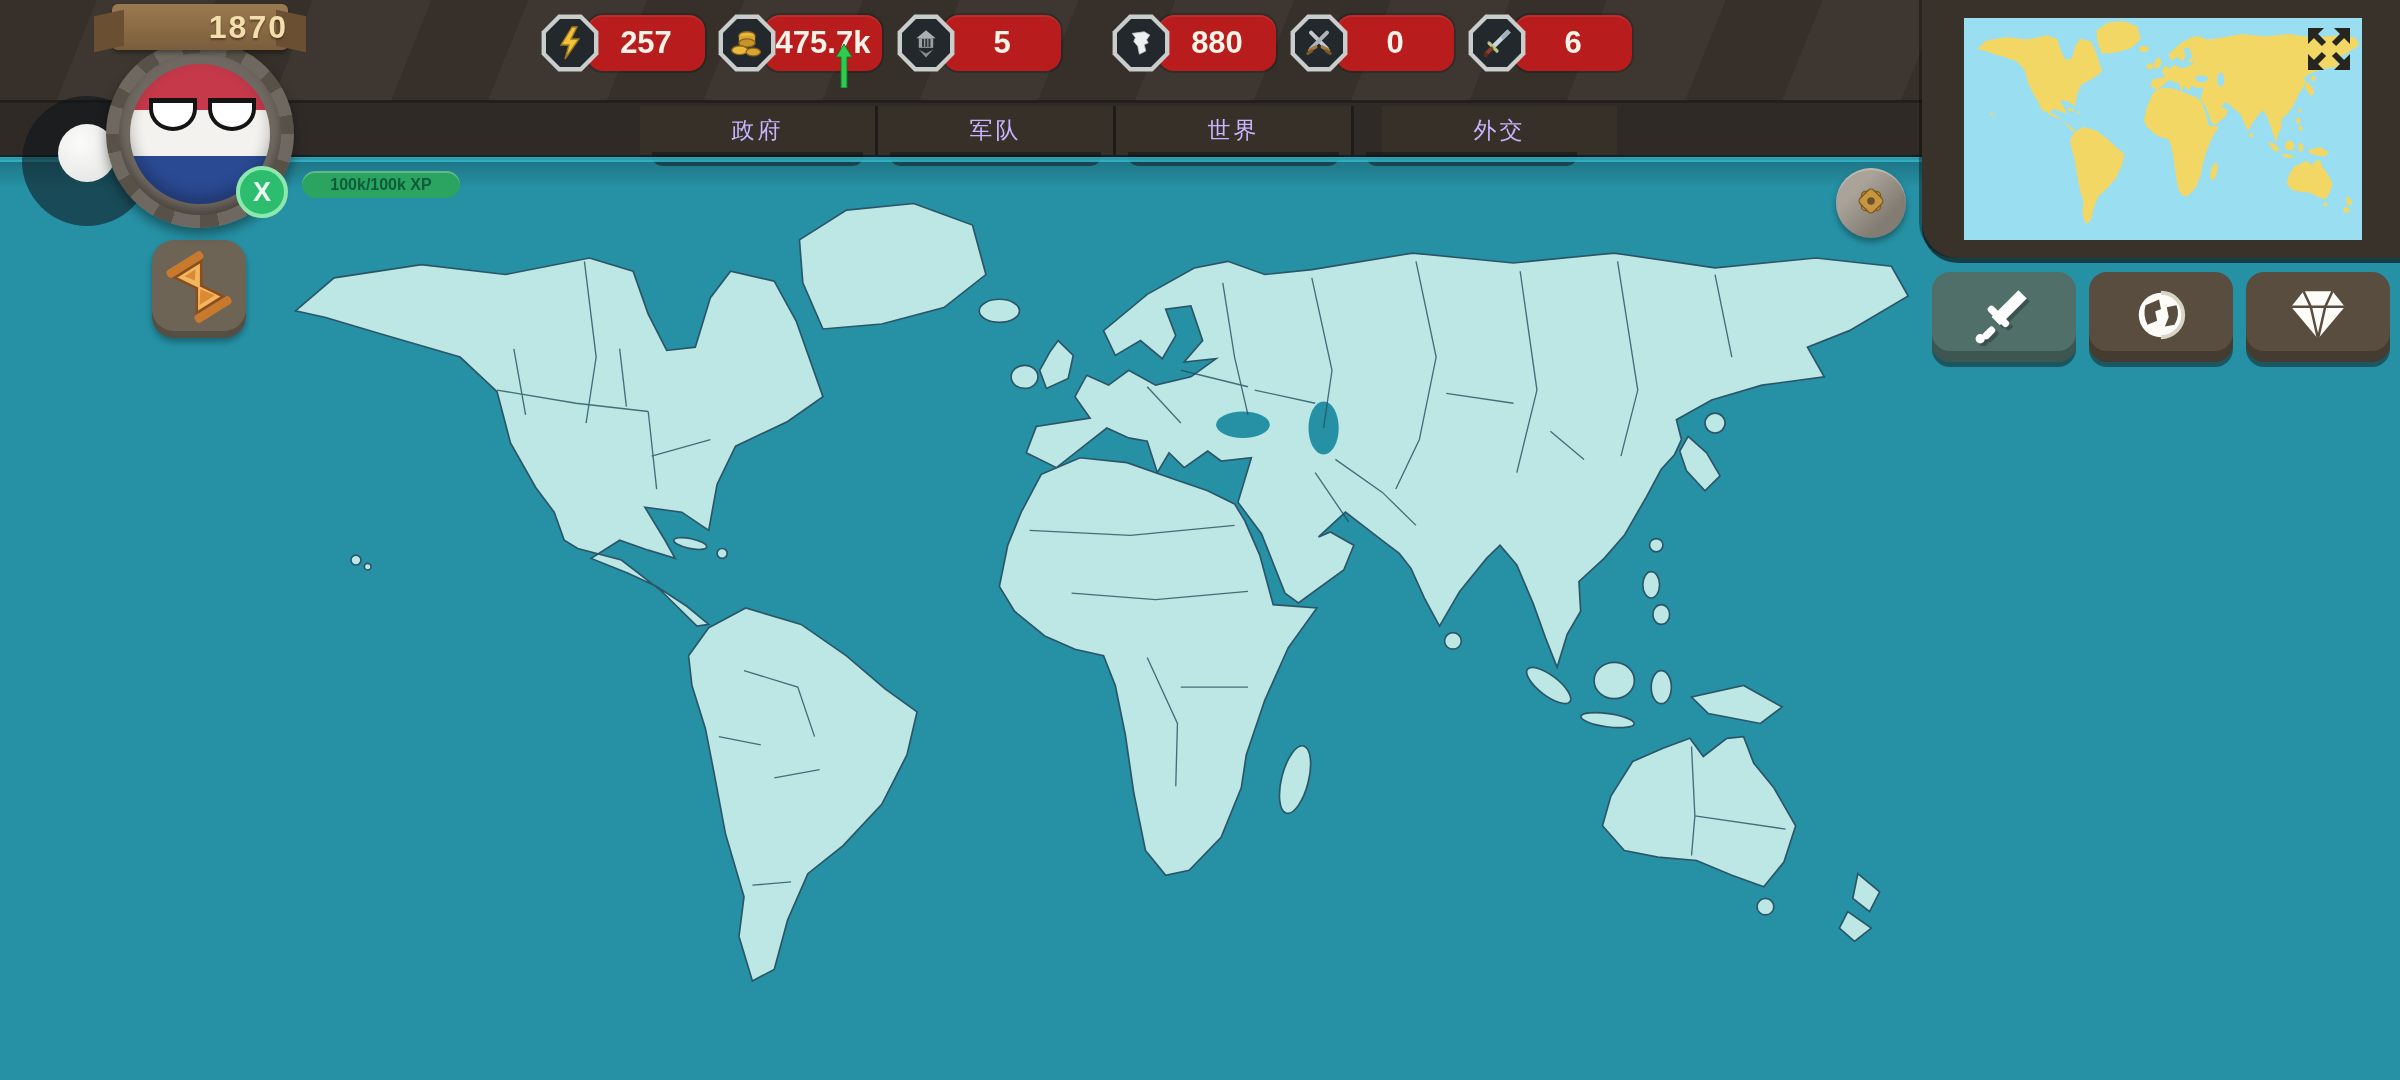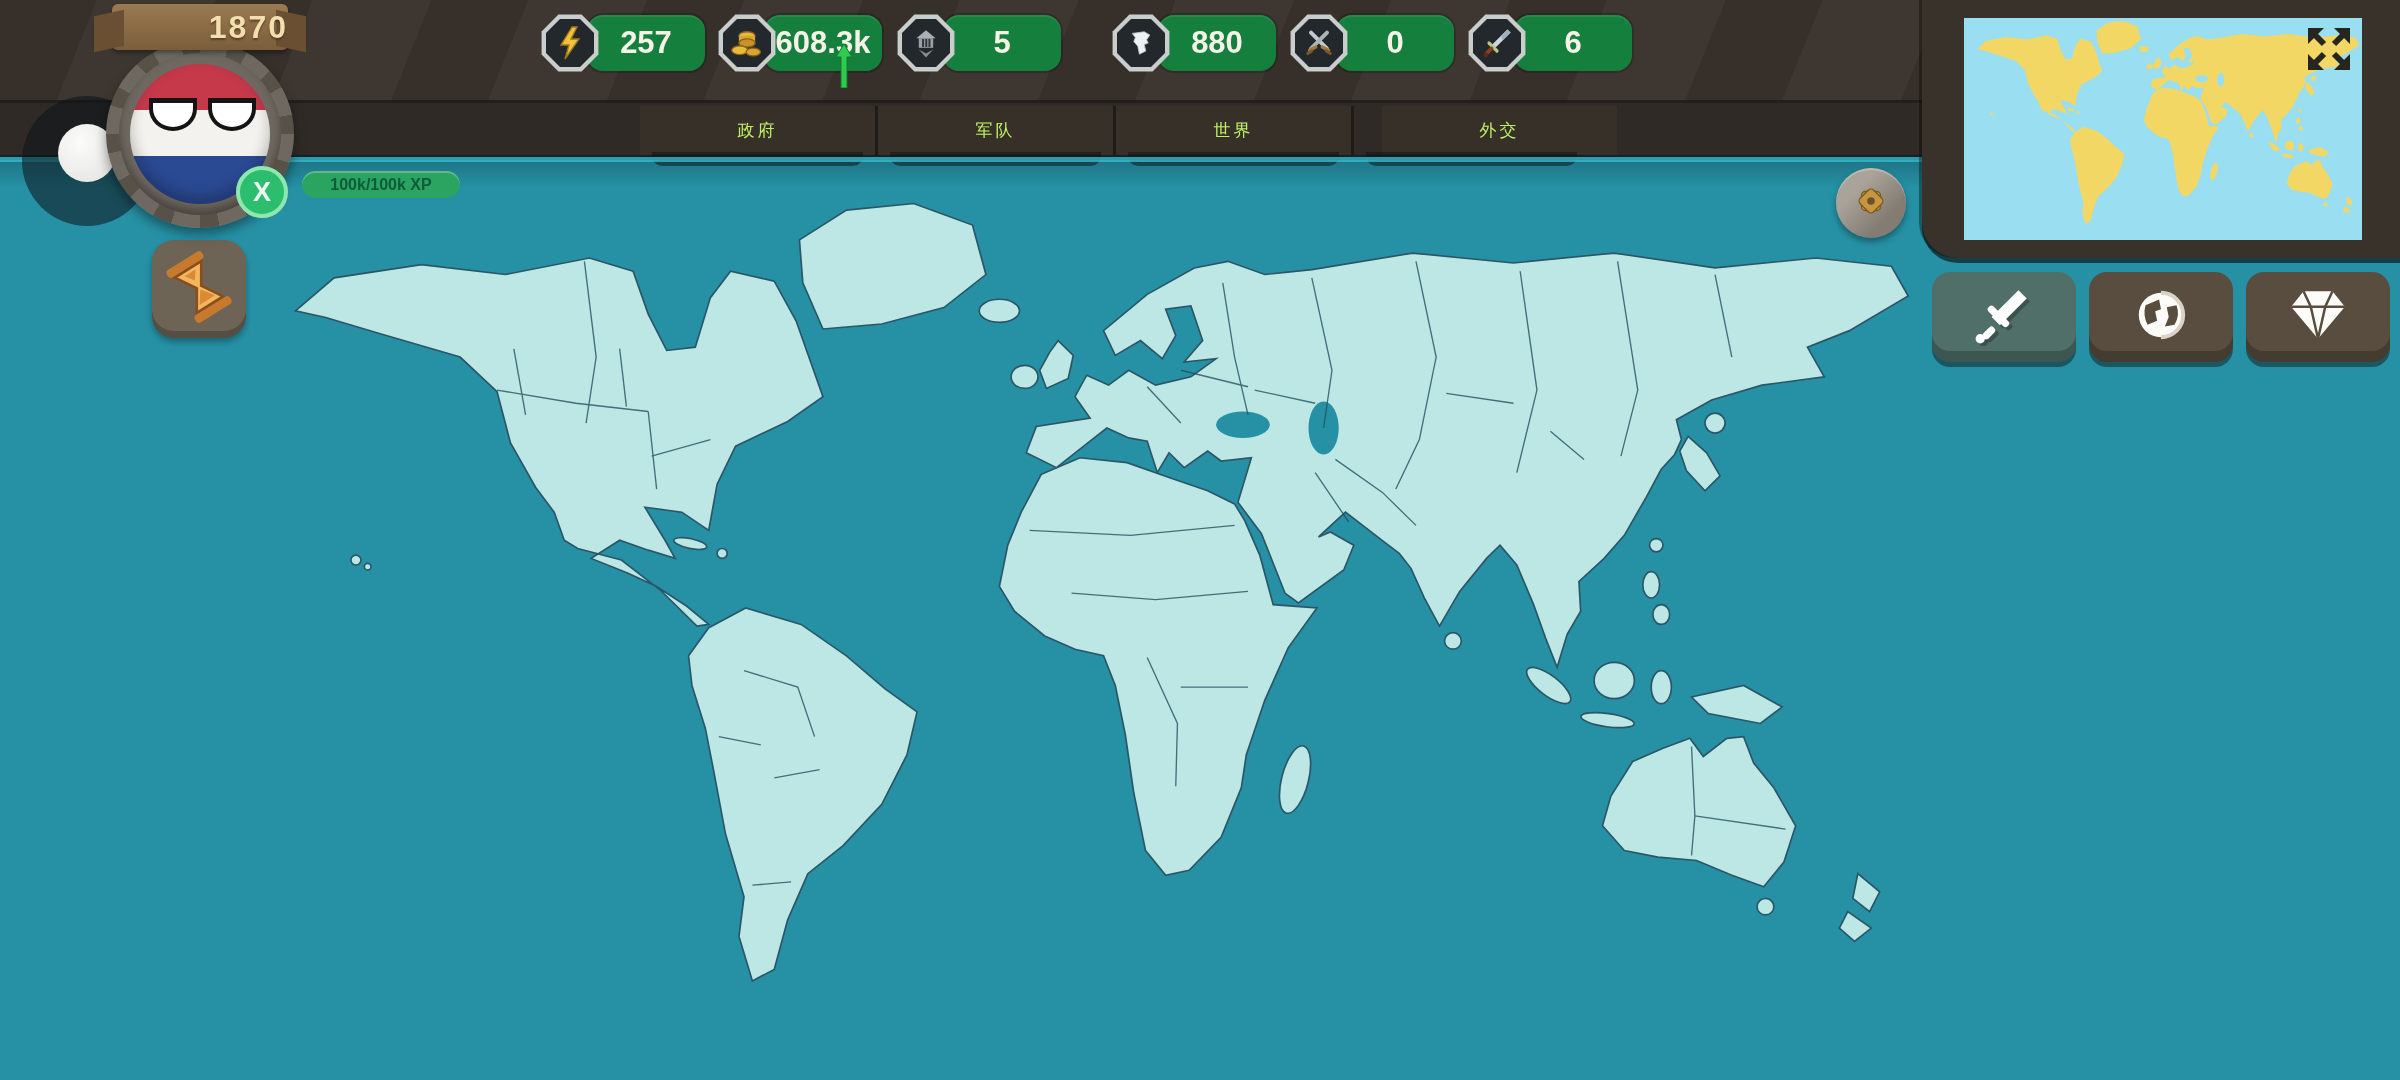--- a/index.html
+++ b/index.html
@@ -14,30 +14,30 @@
   .land{fill:var(--land);stroke:var(--coast);stroke-width:1;}
   .inland{fill:var(--sea);stroke:none;}
   .pborder{fill:none;stroke:var(--borders);stroke-width:.8;opacity:.8;}
   
   .topbar{position:absolute;left:0;top:0;width:2400px;height:100px;background:#3a332d;
           background-image:repeating-linear-gradient(112deg,rgba(0,0,0,.07) 0 90px,rgba(255,255,255,.02) 90px 200px);}
   .tabstrip{position:absolute;left:0;top:100px;width:2400px;height:52px;background:#2f2a26;
             border-top:3px solid #221f1c;box-shadow:0 5px 0 rgba(10,13,15,.85);}
   .tabcell{position:absolute;top:3px;height:49px;width:235px;background:#363029;
            display:flex;align-items:center;justify-content:center;cursor:pointer;}
-  .tabcell span{color:#bef264;font-size:17px;letter-spacing:3px;font-family:Liberation Serif, serif;}
+  .tabcell span{color:#c4b5fd;font-size:23px;letter-spacing:3px;font-family:Liberation Serif, serif;}
   .tabsep{position:absolute;top:3px;height:49px;width:3px;background:#1e1b18;}
   .tabshadow{position:absolute;top:152px;height:14px;background:rgba(18,15,13,.5);
              border-radius:0 0 10px 10px;}
   .seam-bright{position:absolute;left:0;top:157px;width:1922px;height:5px;background:#31b3c7;opacity:.85;}
   .ocean-shade{position:absolute;left:0;top:162px;width:1922px;height:26px;
                background:linear-gradient(rgba(5,25,30,.22),rgba(5,25,30,0));}
   
   .res{position:absolute;top:14px;width:176px;height:58px;cursor:pointer;}
-  .res .pill{position:absolute;left:46px;top:1px;width:118px;height:56px;background:#15803d;
+  .res .pill{position:absolute;left:46px;top:1px;width:118px;height:56px;background:#b91c1c;
              border-radius:16px;box-shadow:inset 0 2px 0 rgba(255,255,255,.08),0 0 0 2px rgba(0,0,0,.18);
              display:flex;align-items:center;justify-content:center;}
   .res .pill span{color:#f6f2e7;font-size:31px;font-weight:bold;}
   .res .ring{position:absolute;left:0;top:0;width:58px;height:58px;background:#c9cdcc;
              clip-path:polygon(30% 1%,70% 1%,99% 30%,99% 70%,70% 99%,30% 99%,1% 70%,1% 30%);}
   .res .core{position:absolute;left:4px;top:4px;width:50px;height:50px;background:#23282d;
              clip-path:polygon(30% 2%,70% 2%,98% 30%,98% 70%,70% 98%,30% 98%,2% 70%,2% 30%);
              display:flex;align-items:center;justify-content:center;}
   .trend{position:absolute;left:118px;top:30px;width:16px;height:44px;}
   
@@ -211,21 +211,21 @@
       </div>
     <div class="ring"></div>
     <div class="core">
       <svg width="34" height="34" viewBox="0 0 26 34">
           <polygon points="15,1 4,19 12,19 8,33 22,13 14,13 20,1" fill="#f2c238" stroke="#9f7a1d" stroke-width="1.4"></polygon>
         </svg>
     </div>
   </div>
   <div class="res" style="left:718px">
     <div class="pill">
-        <span>608.3k</span>
+        <span>475.7k</span>
       </div>
     <div class="ring"></div>
     <div class="core">
       <svg width="36" height="36" viewBox="0 0 40 40">
         <g stroke="#8a621c" stroke-width="1.4">
           <ellipse cx="20" cy="12" rx="9" ry="4.5" fill="#e9b93c"></ellipse>
           <rect x="11" y="12" width="18" height="8" fill="#d9a531" stroke="none"></rect>
           <ellipse cx="20" cy="20" rx="9" ry="4.5" fill="#c8942a"></ellipse>
           <ellipse cx="12" cy="28" rx="9" ry="4.8" fill="#e9b93c"></ellipse>
           <ellipse cx="27" cy="30" rx="8" ry="4.4" fill="#d9a531"></ellipse>

